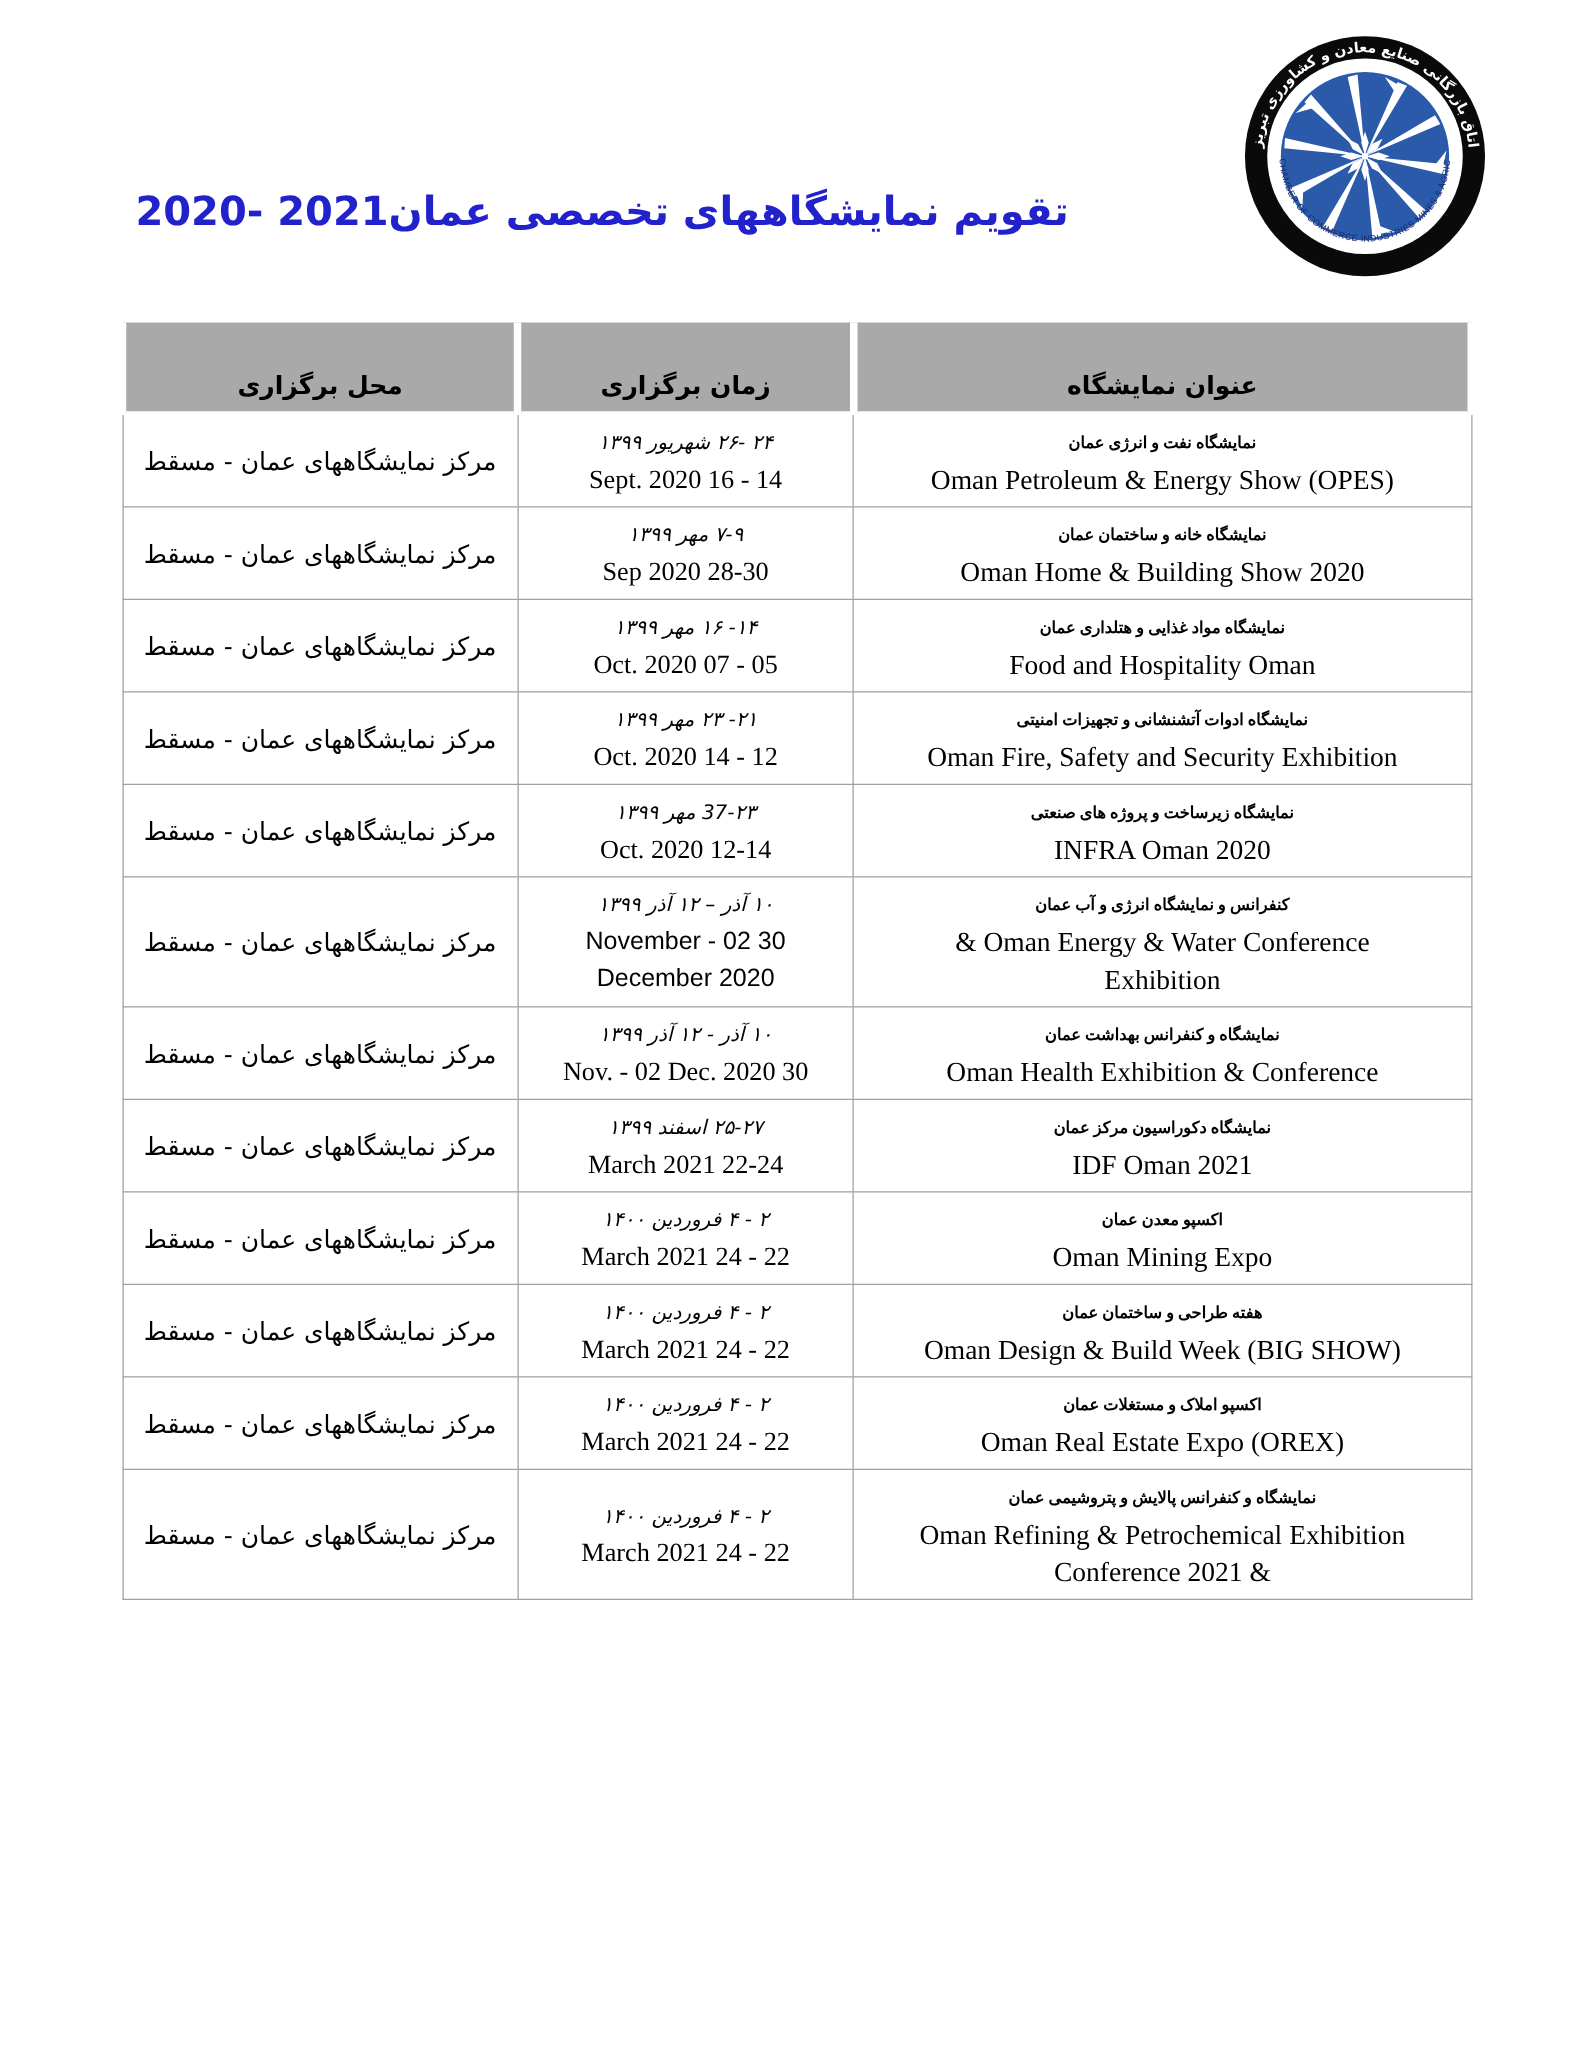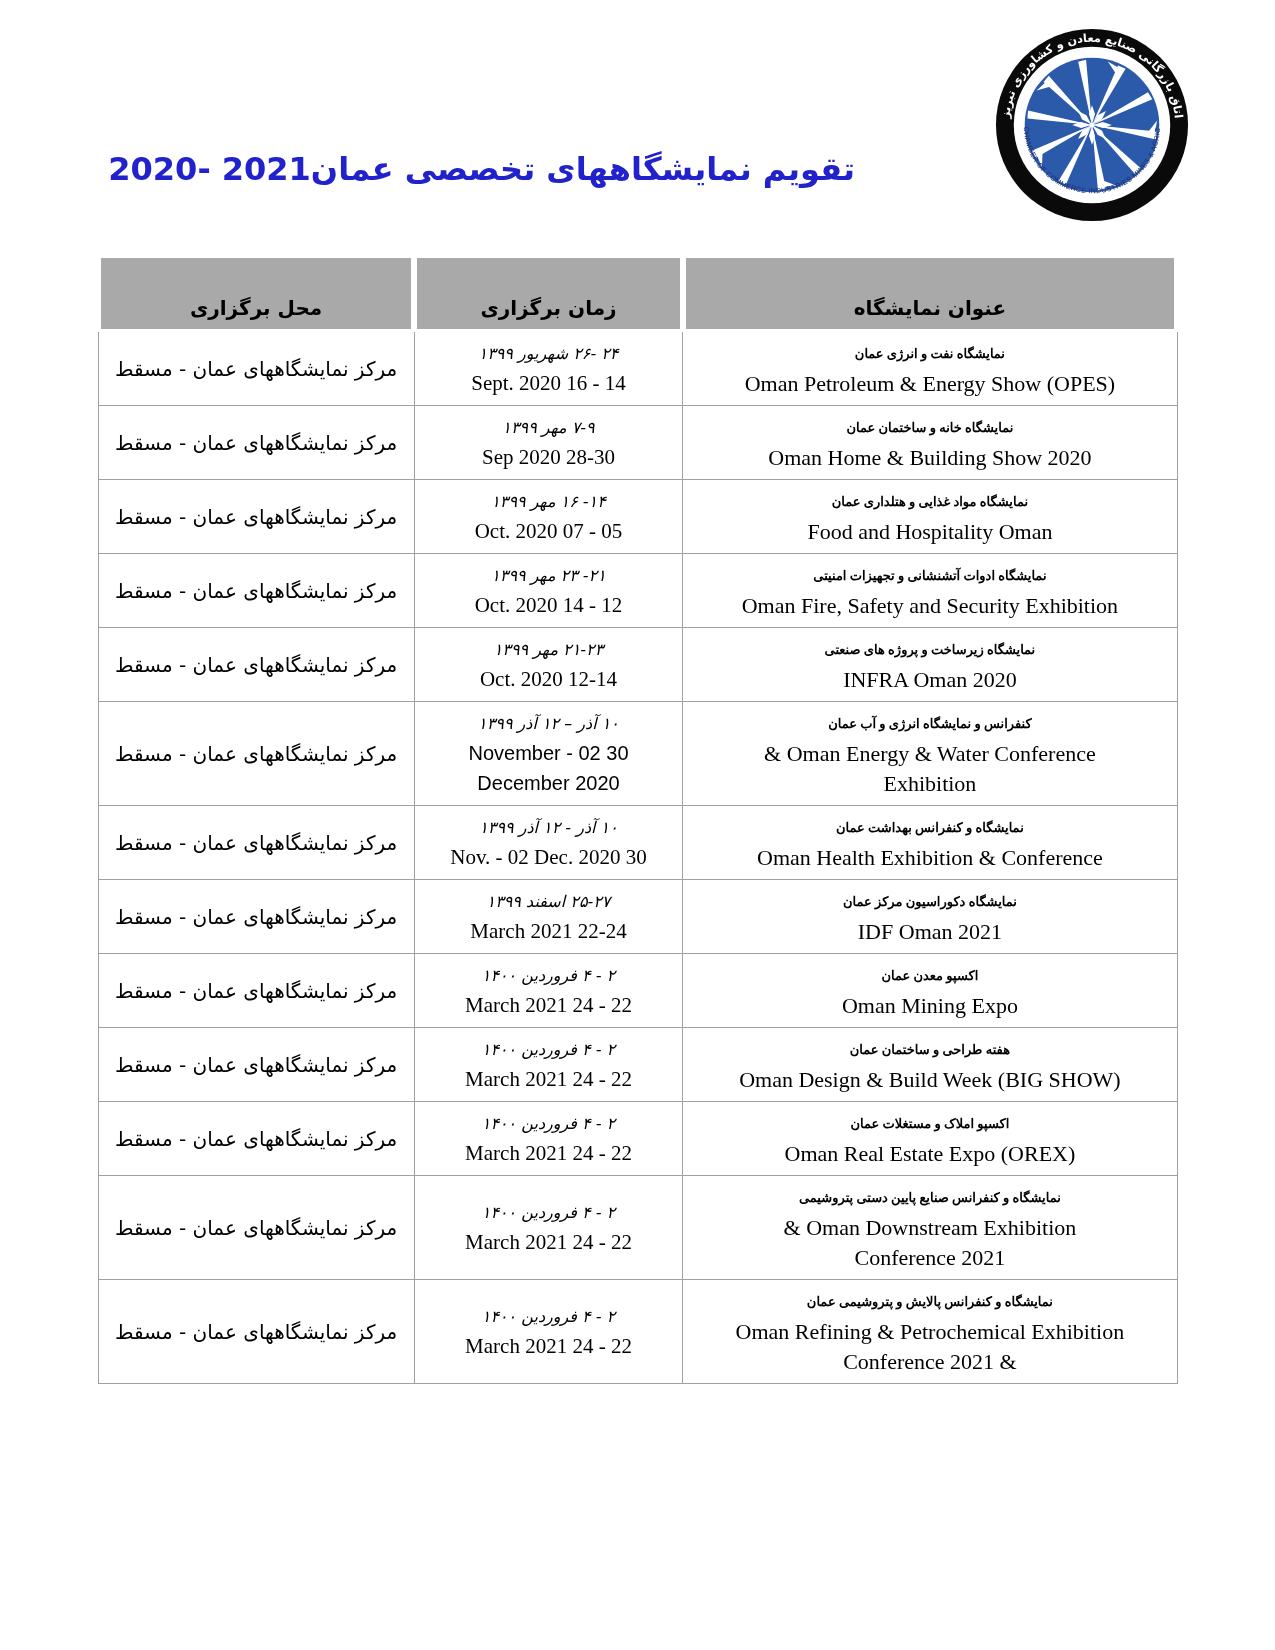--- a/index.html
+++ b/index.html
@@ -268,21 +268,21 @@
           <td>
             <div class="venue-text" dir="rtl">مرکز نمایشگاههای عمان - مسقط</div>
           </td>
         </tr>
         <tr>
           <td>
             <div class="fa-title" dir="rtl">نمایشگاه زیرساخت و پروژه های صنعتی</div>
             <div class="en-title">INFRA  Oman 2020</div>
           </td>
           <td>
-            <div class="fa-date" dir="rtl">۲۱-۲۳ مهر ۱۳۹۹</div>
+            <div class="fa-date" dir="rtl">37-۲۳ مهر ۱۳۹۹</div>
             <div class="en-date">12-14 Oct. 2020</div>
           </td>
           <td>
             <div class="venue-text" dir="rtl">مرکز نمایشگاههای عمان - مسقط</div>
           </td>
         </tr>
         <tr>
           <td>
             <div class="fa-title" dir="rtl">کنفرانس و نمایشگاه انرژی و آب عمان</div>
             <div class="en-title">Oman Energy &amp;  Water Conference &amp;
@@ -357,34 +357,20 @@
           <td>
             <div class="fa-date" dir="rtl">۲ - ۴ فروردین ۱۴۰۰</div>
             <div class="en-date">22 - 24 March 2021</div>
           </td>
           <td>
             <div class="venue-text" dir="rtl">مرکز نمایشگاههای عمان - مسقط</div>
           </td>
         </tr>
         <tr>
           <td>
-            <div class="fa-title" dir="rtl">نمایشگاه و کنفرانس صنایع پایین دستی پتروشیمی</div>
-            <div class="en-title">Oman Downstream Exhibition &amp;
-Conference 2021</div>
-          </td>
-          <td>
-            <div class="fa-date" dir="rtl">۲ - ۴ فروردین ۱۴۰۰</div>
-            <div class="en-date">22 - 24 March 2021</div>
-          </td>
-          <td>
-            <div class="venue-text" dir="rtl">مرکز نمایشگاههای عمان - مسقط</div>
-          </td>
-        </tr>
-        <tr>
-          <td>
             <div class="fa-title" dir="rtl">نمایشگاه و کنفرانس پالایش و پتروشیمی عمان</div>
             <div class="en-title">Oman Refining &amp; Petrochemical Exhibition
 &amp; Conference 2021</div>
           </td>
           <td>
             <div class="fa-date" dir="rtl">۲ - ۴ فروردین ۱۴۰۰</div>
             <div class="en-date">22 - 24 March 2021</div>
           </td>
           <td>
             <div class="venue-text" dir="rtl">مرکز نمایشگاههای عمان - مسقط</div>

